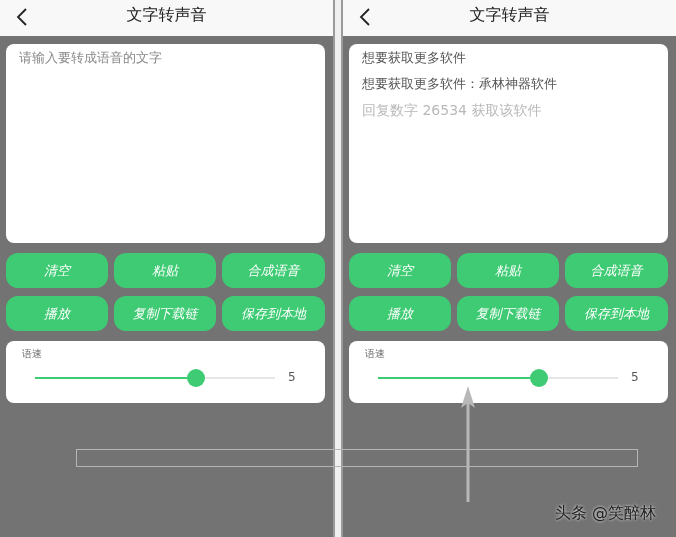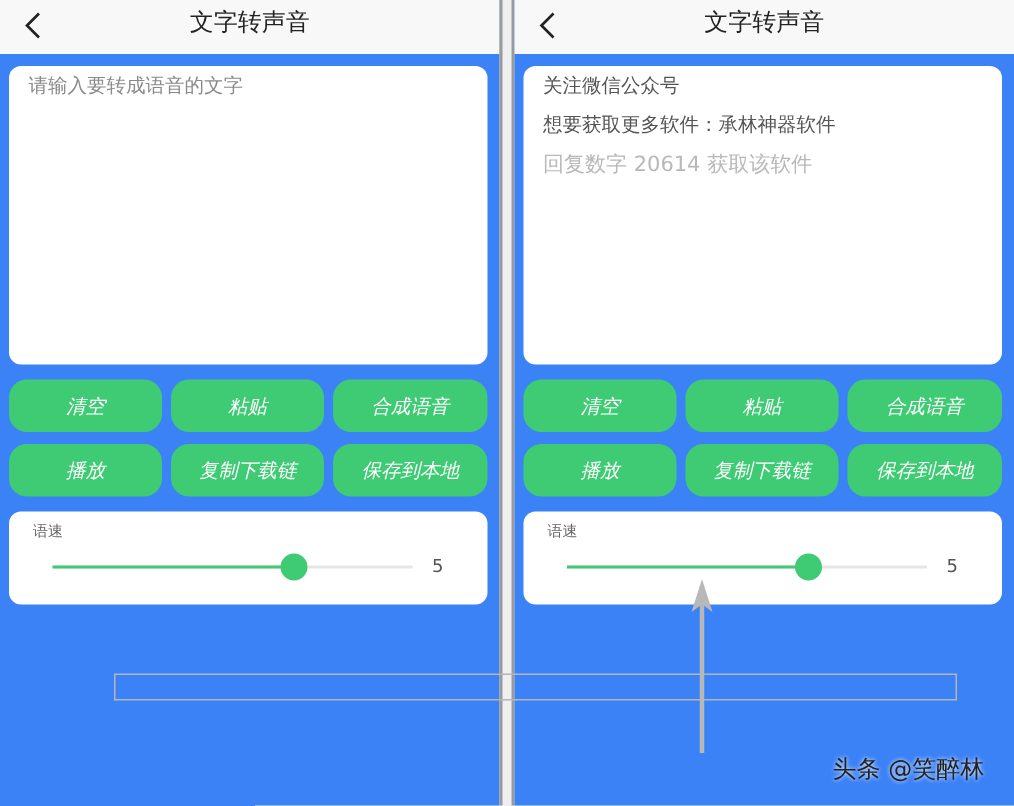--- a/index.html
+++ b/index.html
@@ -1,21 +1,21 @@
 <!DOCTYPE html>
 <html><head>
 <meta charset="utf-8">
 <style>
   html, body { margin: 0; padding: 0; }
   body {
     width: 676px; height: 537px; position: relative; overflow: hidden;
     background: #efefef;
     font-family: "DejaVu Sans", "Liberation Sans", sans-serif;
   }
-  .panel { position: absolute; top: 0; height: 537px; background: #3b82f6; }
+  .panel { position: absolute; top: 0; height: 537px; background: #737373; }
   .panel.left { left: 0; width: 333px; }
   .panel.right { left: 343px; width: 333px; }
   .vline { position: absolute; top: 0; width: 2px; height: 537px; background: #9a9a9a; }
   .header {
     position: absolute; left: 0; top: 0; width: 100%; height: 36px;
     background: #f8f8f8;
   }
   .back-icon {
     position: absolute; left: 12px; top: 6px; width: 20px; height: 22px; cursor: pointer;
   }
@@ -102,23 +102,23 @@
   <div class="header">
     <span class="back-icon">
       <svg width="20" height="22" viewBox="0 0 20 22">
           <polyline points="14,3 6,11 14,19" fill="none" stroke="#222" stroke-width="1.8"></polyline>
         </svg>
     </span>
     <div class="title">文字转声音</div>
   </div>
 
   <div class="text-card">
-    <div class="line dark">关注微信公众号</div>
+    <div class="line dark">想要获取更多软件</div>
     <div class="line dark">想要获取更多软件：承林神器软件</div>
-    <div class="line faded">回复数字 20614 获取该软件</div>
+    <div class="line faded">回复数字 26534 获取该软件</div>
   </div>
 
   <div class="btn" style="left:6px;top:253px;">清空</div>
   <div class="btn" style="left:114px;top:253px;">粘贴</div>
   <div class="btn" style="left:222px;top:253px;width:103px;">合成语音</div>
   <div class="btn" style="left:6px;top:296px;">播放</div>
   <div class="btn" style="left:114px;top:296px;">复制下载链</div>
   <div class="btn" style="left:222px;top:296px;width:103px;">保存到本地</div>
 
   <div class="slider-card">

